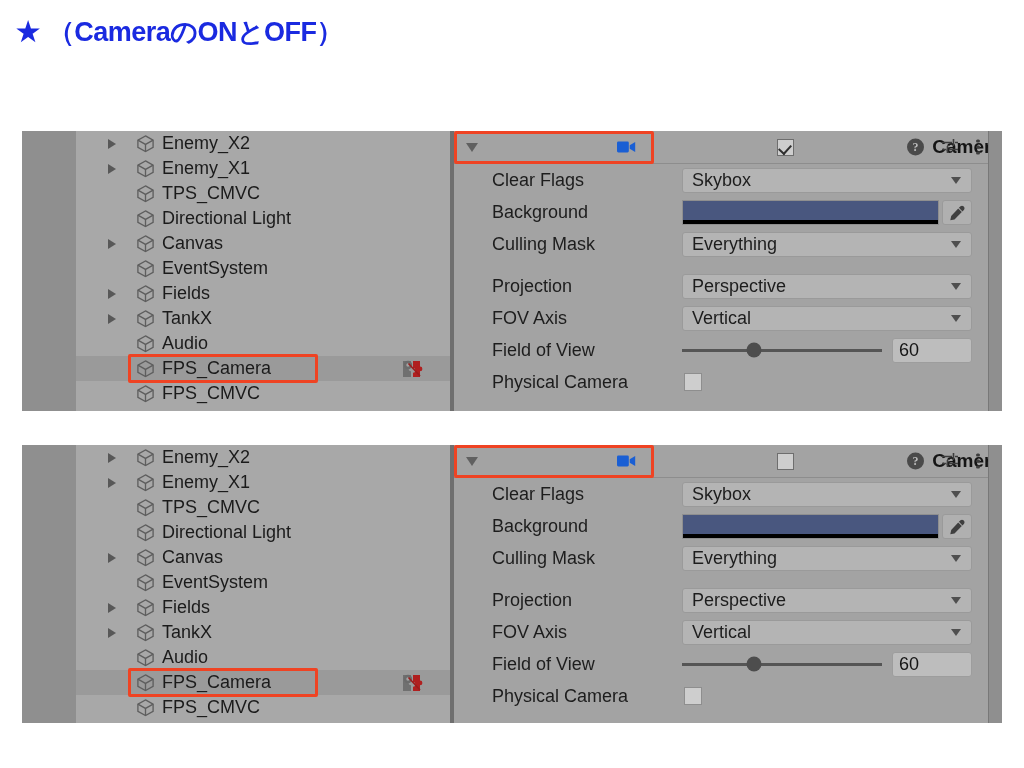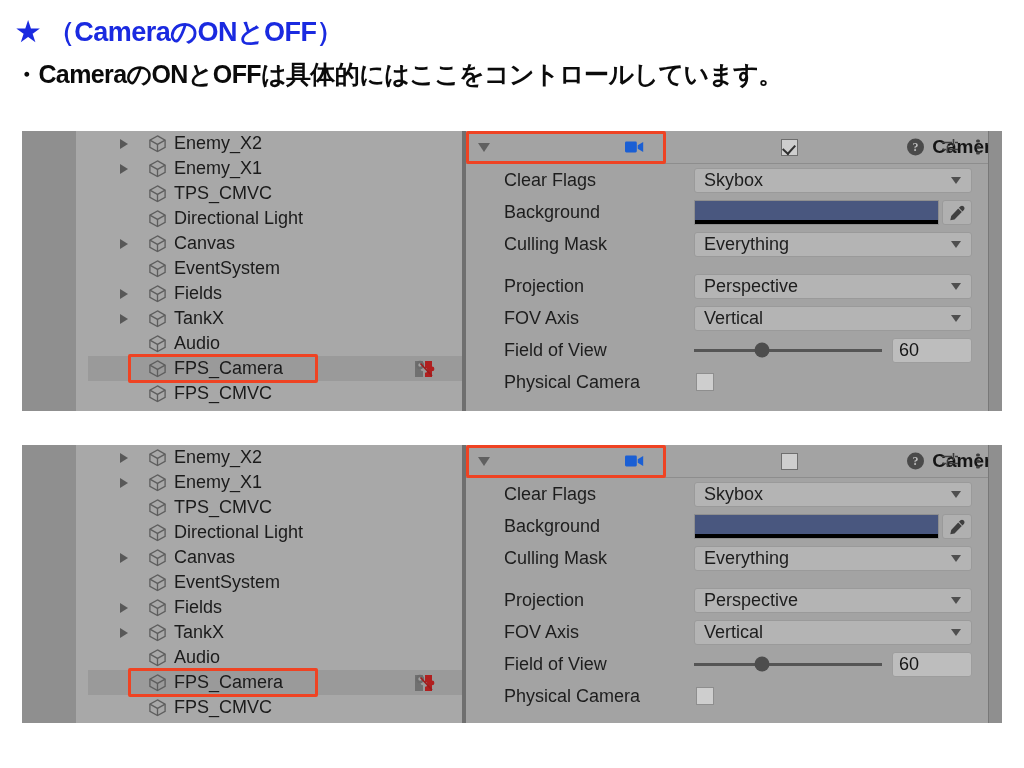--- a/index.html
+++ b/index.html
@@ -51,21 +51,20 @@
     width: 54px;
     background: #8f8f8f;
     flex: 0 0 54px;
   }
   .hierarchy {
     position: relative;
     width: 374px;
     flex: 0 0 374px;
     background: #a8a8a8;
     overflow: hidden;
-    padding-left: 12px;
   }
   .hier-divider {
     width: 4px;
     flex: 0 0 4px;
     background: #6f6f6f;
   }
   .inspector {
     position: relative;
     flex: 1 1 auto;
     background: #a3a3a3;
@@ -316,21 +315,20 @@
   .spacer-row { height: 10px; }
 </style>
 </head>
 <body>
 
 <div id="root">
 
   <div class="slide-title">
     <span class="star">★</span><span>（CameraのONとOFF）</span>
   </div>
-  <div class="slide-sub">・CameraのONとOFFは具体的にはここをコントロールしています。</div>
 
   <div class="unity-panel" id="panel-top">
     <div class="hier-gutter"></div>
     <div class="hierarchy" id="hier-top">
         <div class="hrow">
           <span class="twisty" style="left:32px"></span>
           <span class="cube" style="left:60px"><svg viewBox="0 0 20 20" width="19" height="19">
               <path d="M10 2 L18 6.5 L18 14 L10 18.5 L2 14 L2 6.5 Z" fill="none" stroke="#5e5e5e" stroke-width="1.4"></path>
               <path d="M2 6.5 L10 11 L18 6.5" fill="none" stroke="#5e5e5e" stroke-width="1.4"></path>
               <path d="M10 11 L10 18.5" fill="none" stroke="#5e5e5e" stroke-width="1.4"></path>

